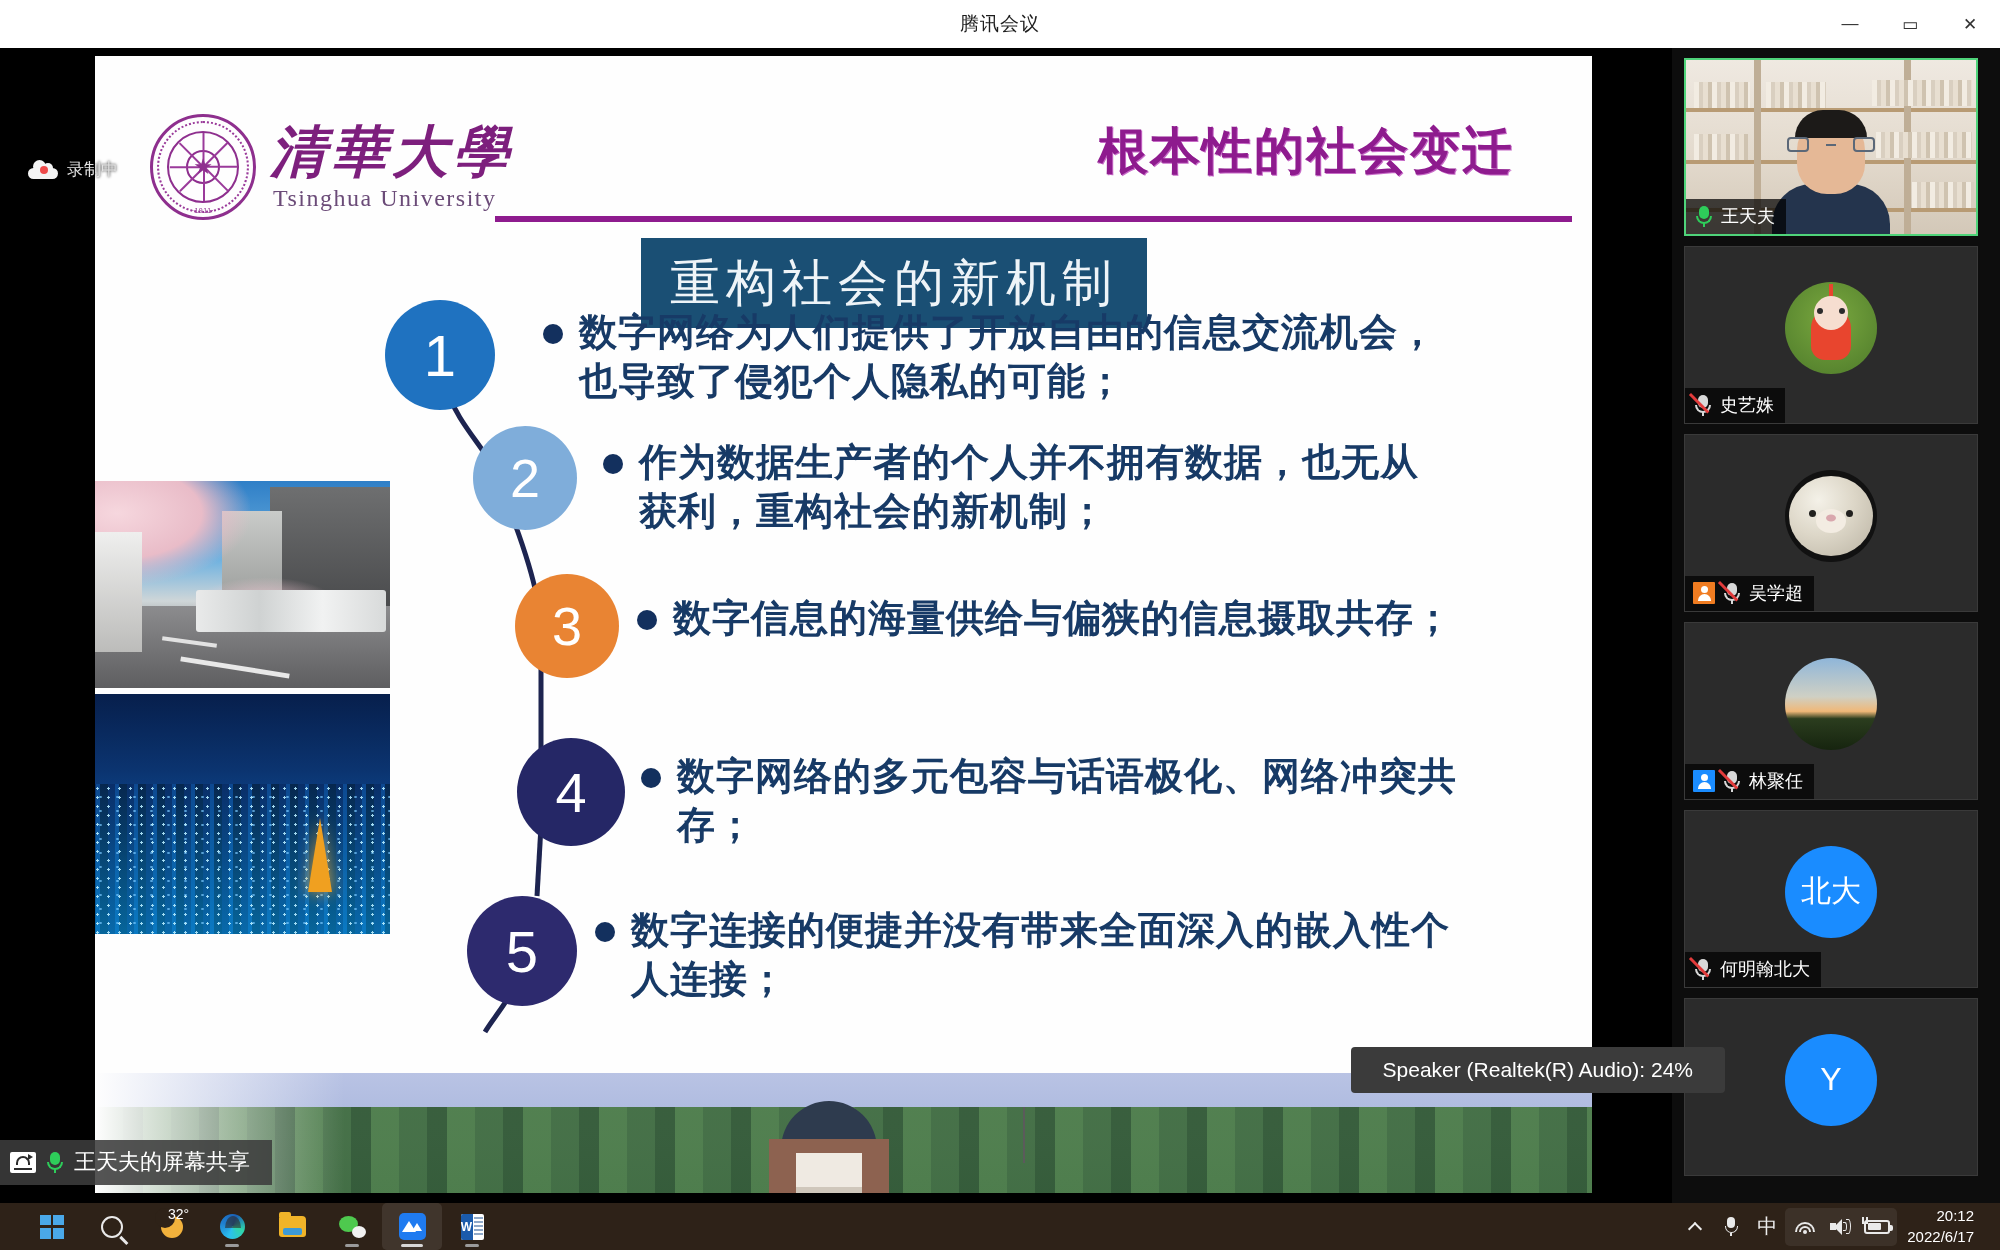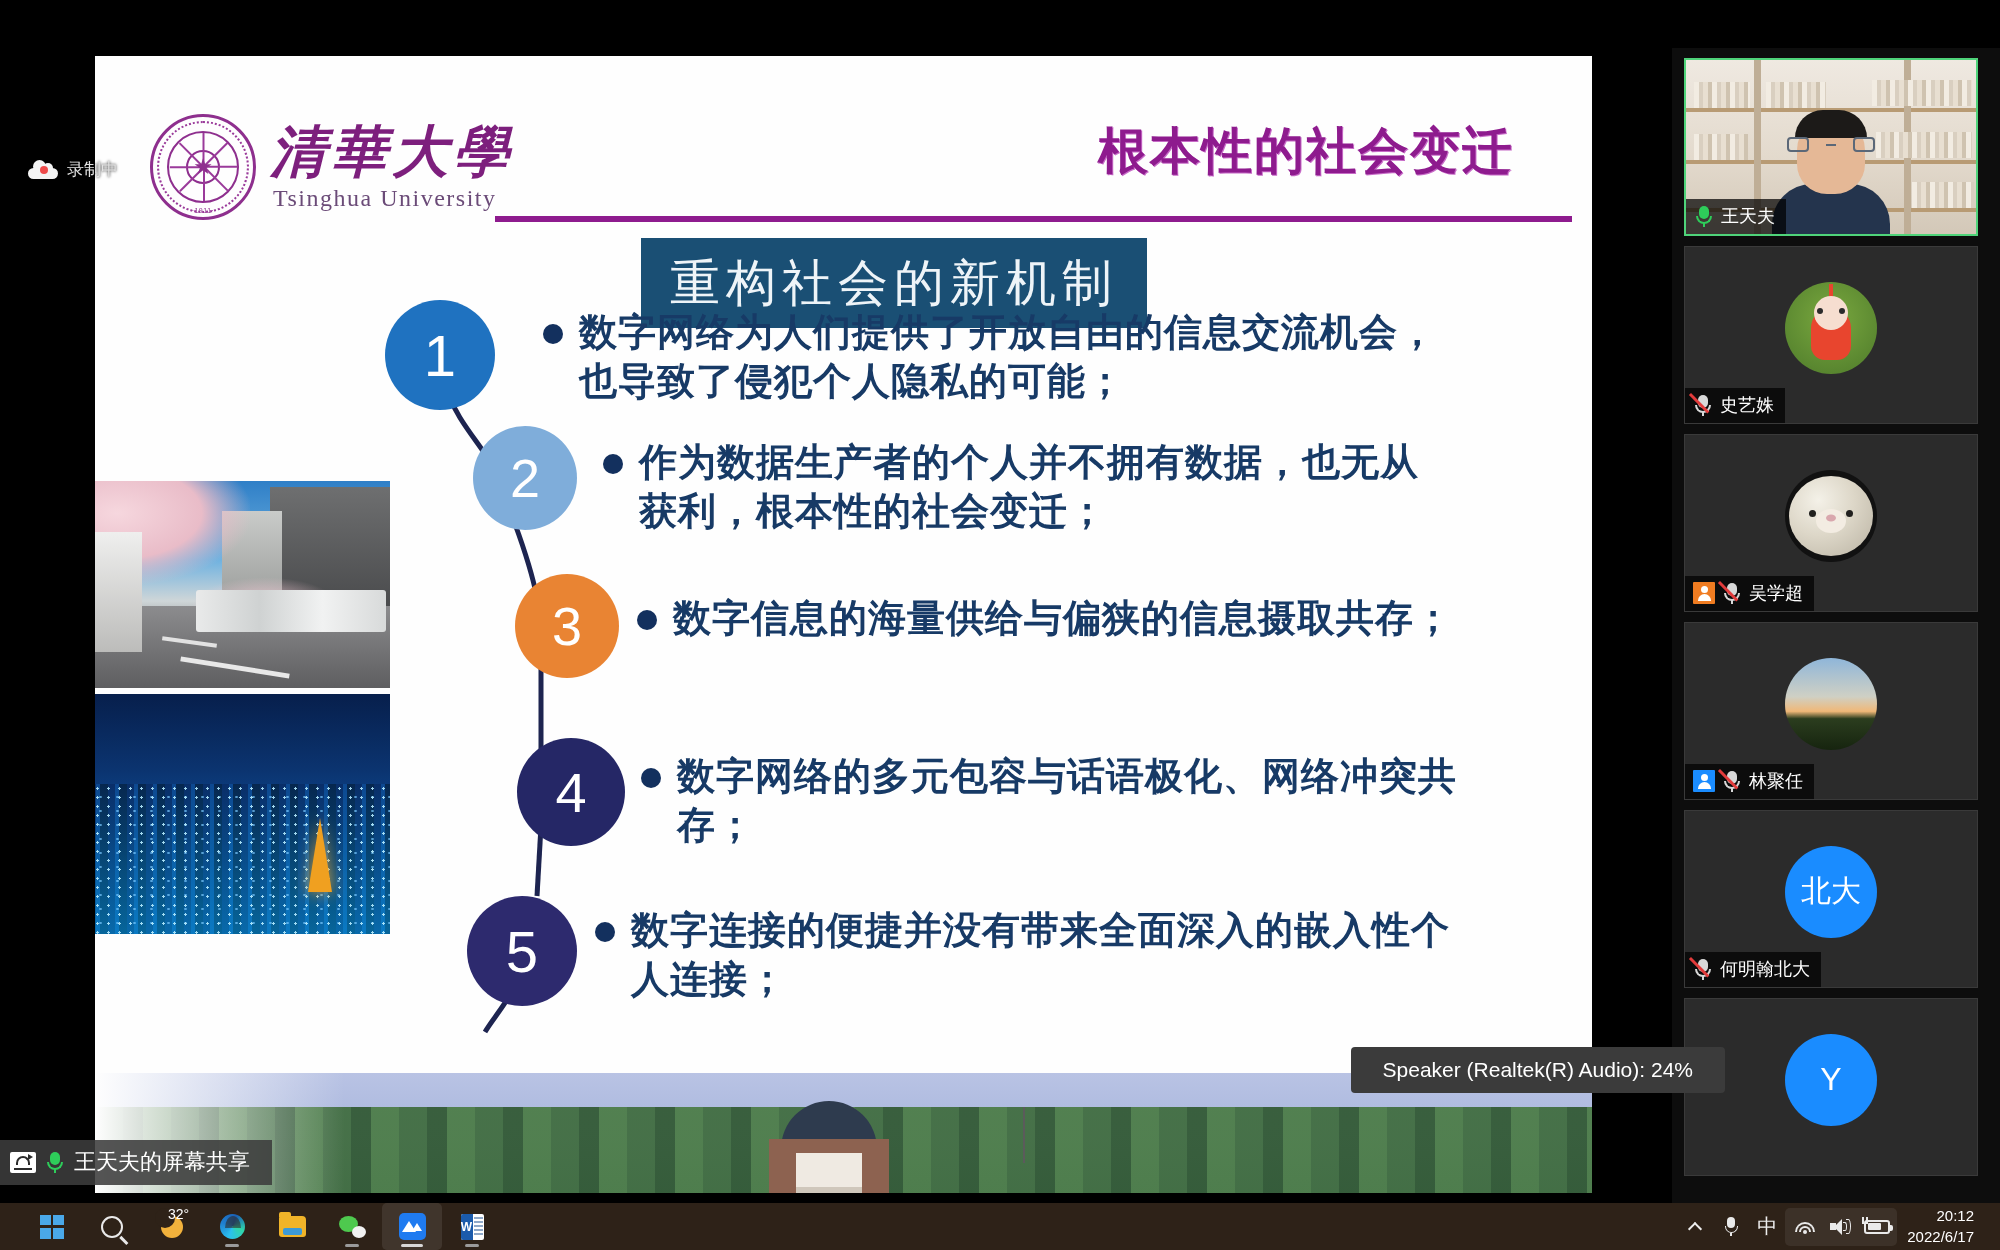--- a/index.html
+++ b/index.html
@@ -281,20 +281,28 @@
   .batt .fill { position:absolute; left:1.5px; top:1.5px; bottom:1.5px; width:60%; background:#eaeaea; border-radius:1px; }
   .batt .plug { position:absolute; left:-4px; top:-5px; width:7px; height:7px; }
   .batt .plug::before { content:""; position:absolute; left:0; top:0; width:2px; height:7px; background:#eaeaea; }
   .batt .plug::after { content:""; position:absolute; left:4px; top:0; width:2px; height:7px; background:#eaeaea; }
 </style>
 </head>
 <body>
 
 <div id="app">
 
+  <div id="titlebar">
+    <div class="tb-title">腾讯会议</div>
+    <div class="tb-controls">
+      <div class="tb-btn">—</div>
+      <div class="tb-btn">▭</div>
+      <div class="tb-btn close">✕</div>
+    </div>
+  </div>
 
   <div id="meeting">
 
     <div id="share-area">
 
       <div id="recording">
         <div class="cloud-ico">
           <div class="c1"></div>
             <div class="c2"></div>
             <div class="c3"></div>
@@ -388,21 +396,21 @@
               <div>也导致了侵犯个人隐私的可能；</div>
             </div>
           </div>
         </div>
 
         <div class="bullet-block" style="left:508px; top:382px; width:950px;">
           <div class="bullet-row">
             <div class="bdot"></div>
             <div class="btext">
               <div>作为数据生产者的个人并不拥有数据，也无从</div>
-              <div>获利，根本性的社会变迁；</div>
+              <div>获利，重构社会的新机制；</div>
             </div>
           </div>
         </div>
 
         <div class="bullet-block" style="left:542px; top:538px; width:950px;text-align:center;">
           <div class="bullet-row">
             <div class="bdot"></div>
             <div class="btext">
               <div>数字信息的海量供给与偏狭的信息摄取共存；</div>
             </div>

